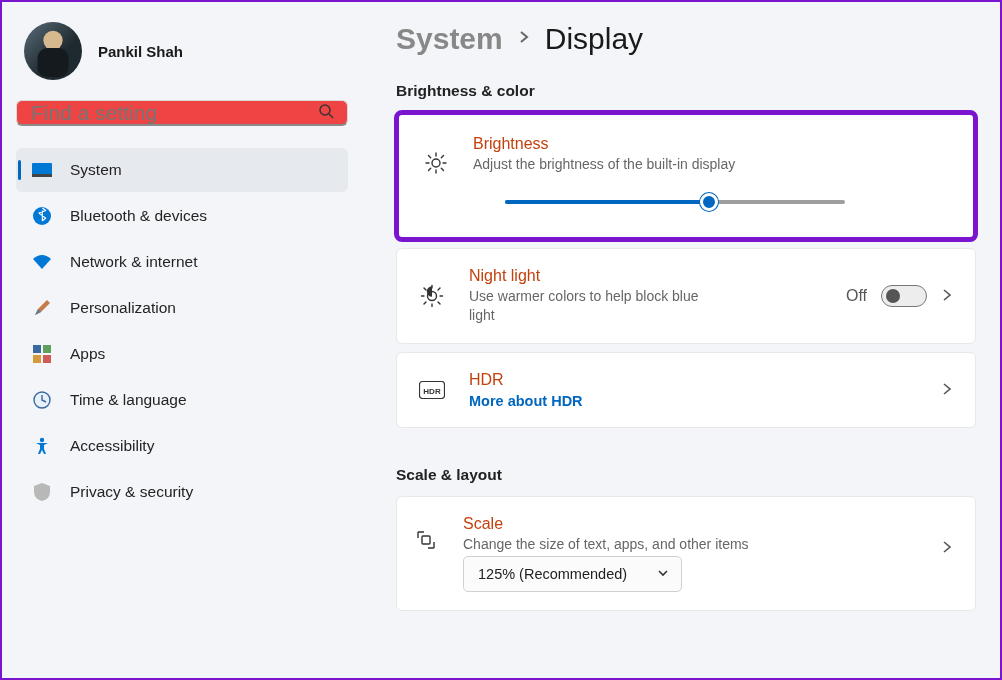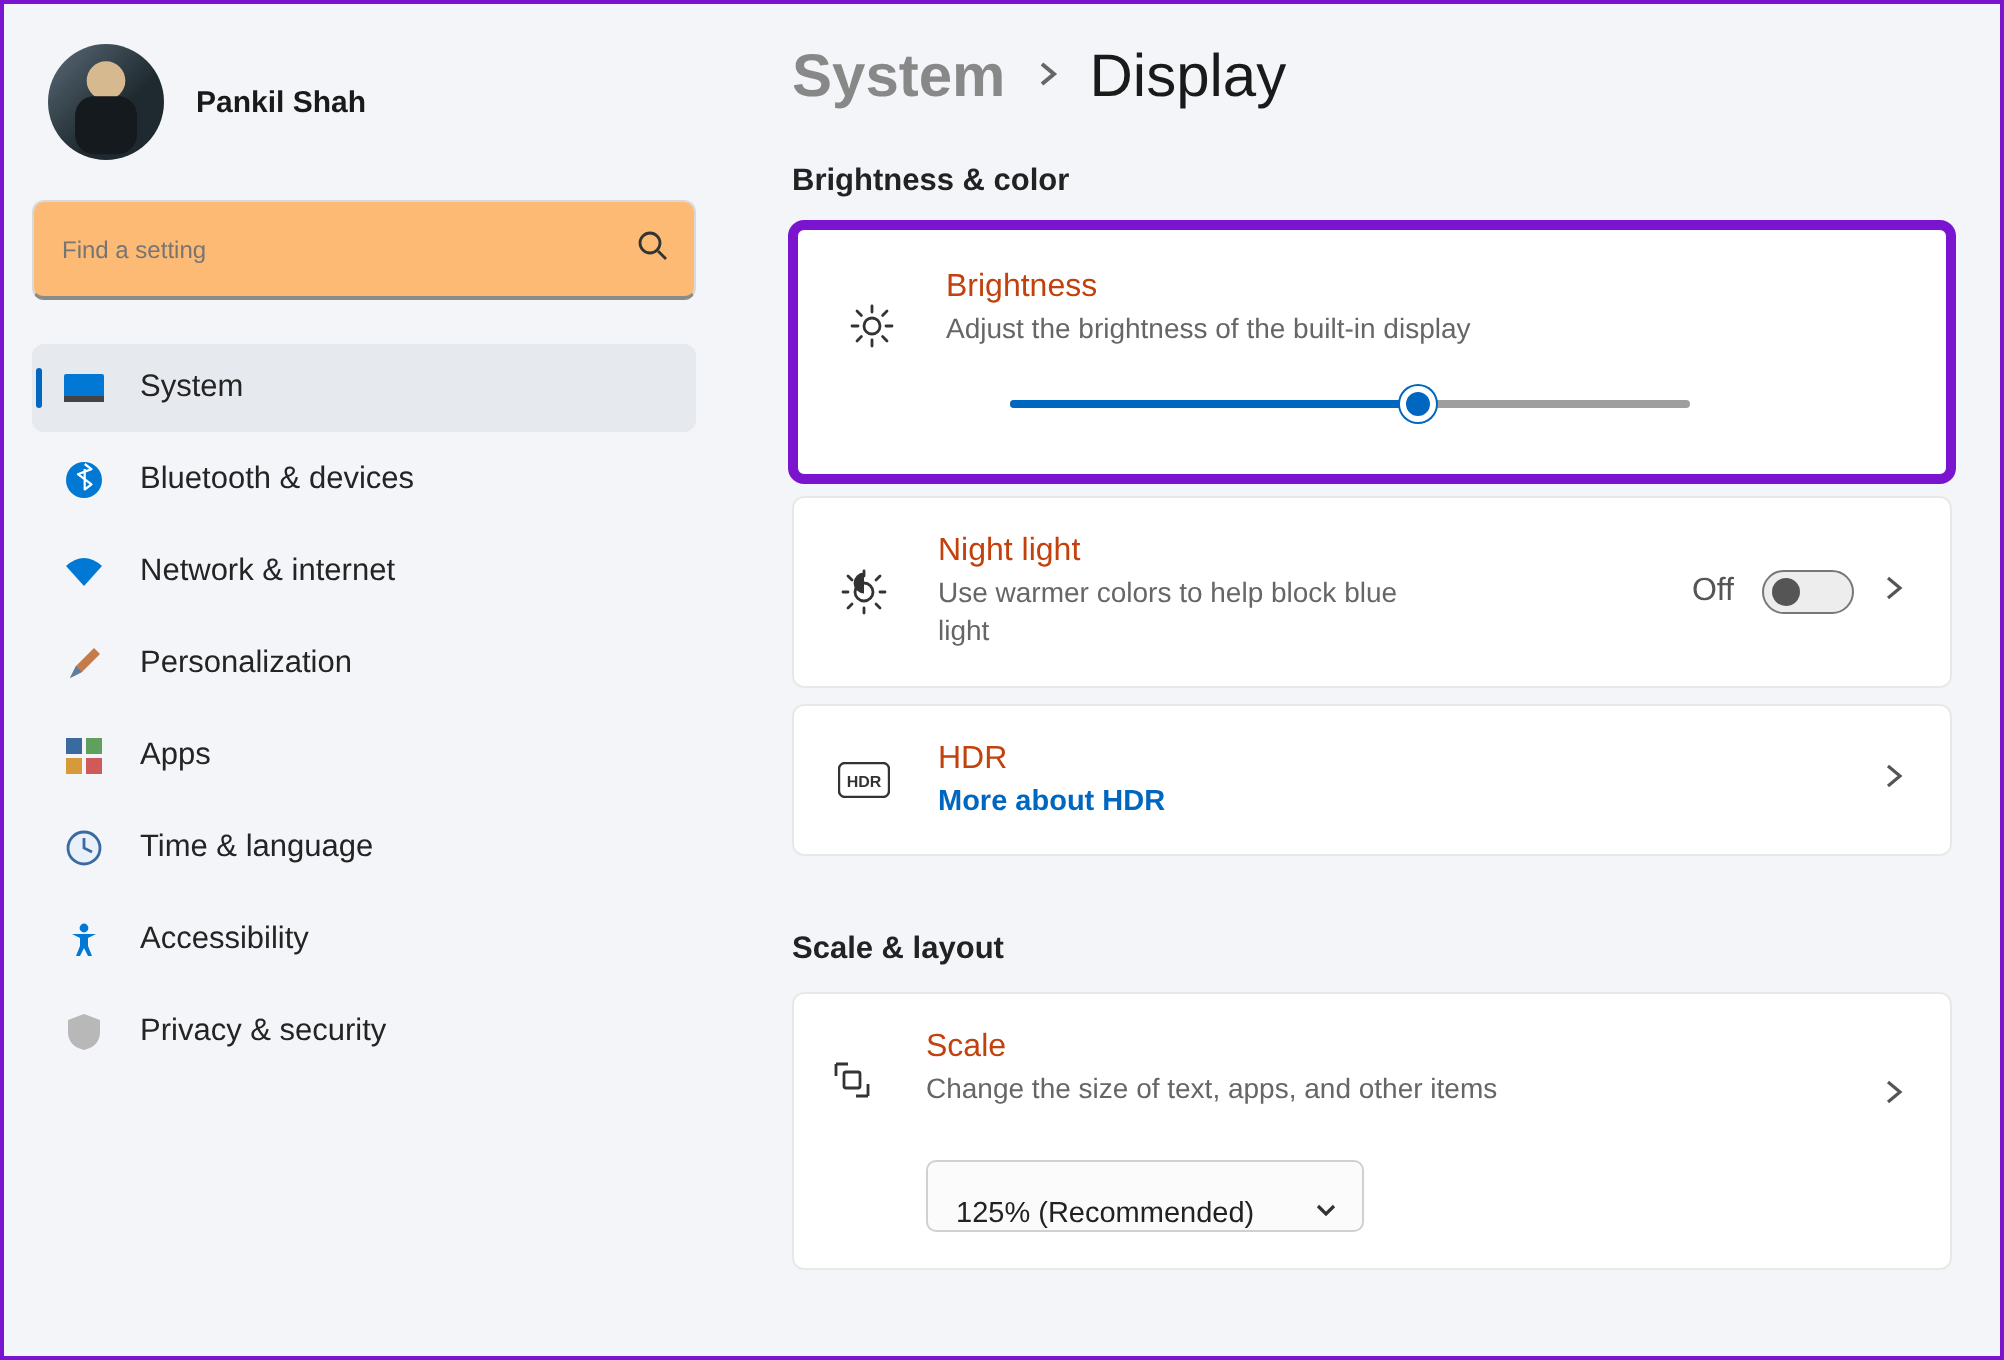--- a/index.html
+++ b/index.html
@@ -15,22 +15,22 @@
 
     
     .sidebar { width: 360px; padding: 14px 14px 0 14px; }
     .profile { display: flex; align-items: center; gap: 16px; padding: 6px 8px 20px 8px; }
     .avatar { width: 58px; height: 58px; border-radius: 50%; background: linear-gradient(135deg,#5a6b77 0%, #1f2a30 60%); display:flex; align-items:flex-end; justify-content:center; overflow:hidden; }
     .avatar svg { width: 60px; height: 60px; }
     .profile-name { font-size: 15px; font-weight: 600; color: #1a1a1a; }
 
     .search-wrap { position: relative; margin: 0 0 22px 0; }
     .search-input {
-      width: 100%; height: 50px; border: 1px solid #d9d9d9; border-bottom: 2px solid #8a8a8a;
-      border-radius: 6px; padding: 0 42px 0 14px; font-size: 12px; background: #fdba74; outline: none;
+      width: 100%; height: 26px; border: 1px solid #d9d9d9; border-bottom: 2px solid #8a8a8a;
+      border-radius: 6px; padding: 0 42px 0 14px; font-size: 21px; background: #ef4444; outline: none;
     }
     .search-icon { position:absolute; right: 14px; top: 50%; transform: translateY(-50%); color:#333; }
 
     .nav { display:flex; flex-direction:column; gap: 2px; }
     .nav-item {
       display:flex; align-items:center; gap: 18px; height: 44px; padding: 0 12px 0 16px;
       border-radius: 6px; cursor: pointer; color: #242424; font-size: 15.5px;
       position: relative;
     }
     .nav-item.selected { background: #e6e9ee; }
@@ -65,22 +65,22 @@
 
     .slider-wrap { margin-top: 18px; margin-left: 82px; width: 340px; position: relative; height: 18px; }
     .slider-track { height: 4px; background:#9e9e9e; border-radius: 2px; position:absolute; top:50%; left:0; right:0; transform:translateY(-50%); }
     .slider-fill { height: 4px; background:#0067c0; border-radius: 2px; position:absolute; top:50%; left:0; transform:translateY(-50%); }
     .slider-thumb { width: 18px; height: 18px; border-radius:50%; background:#0067c0; border:3px solid #fff; box-shadow: 0 0 0 1px #0067c0; position:absolute; top:50%; transform:translate(-50%,-50%); }
 
     .toggle { width: 46px; height: 22px; border-radius: 12px; border: 1px solid #777; background:#ededed; position:relative; }
     .toggle::after { content:""; width: 14px; height:14px; border-radius:50%; background:#555; position:absolute; top: 3px; left: 4px; }
 
     .select-box {
-      display:inline-flex; align-items:flex-end; gap: 30px; border:1px solid #d0d0d0; border-radius: 5px;
-      height: 36px; padding: 0 12px 0 14px; font-size: 14.5px; color:#222; background:#fbfbfb; margin-top: 26px;
+      display:inline-flex; align-items:center; gap: 30px; border:1px solid #d0d0d0; border-radius: 5px;
+      height: 36px; padding: 0 12px 0 14px; font-size: 14.5px; color:#222; background:#fbfbfb; margin-top: 2px;
     }
 
     .spacer { height: 30px; }
   </style>
 </head>
 <body>
 
 <div class="container">
 
   <div class="sidebar">

